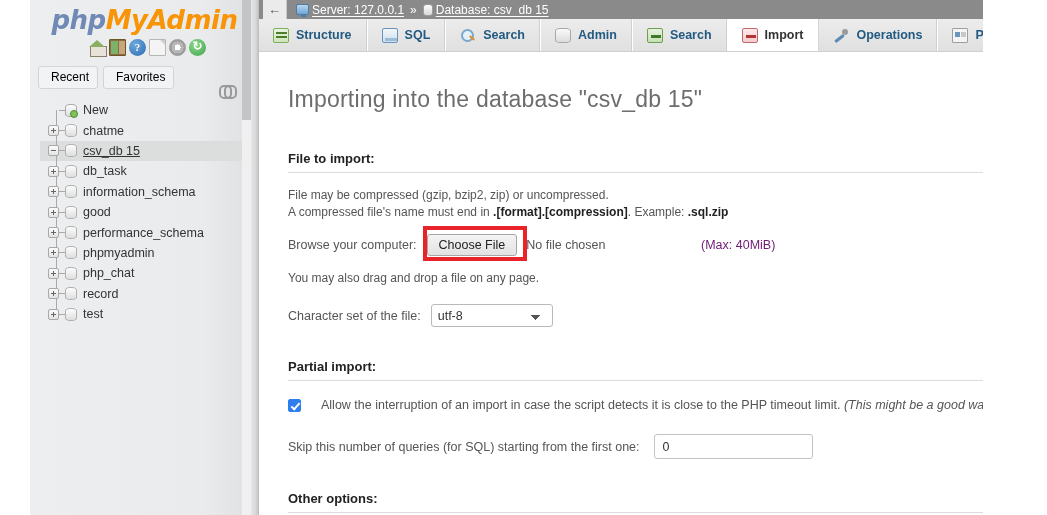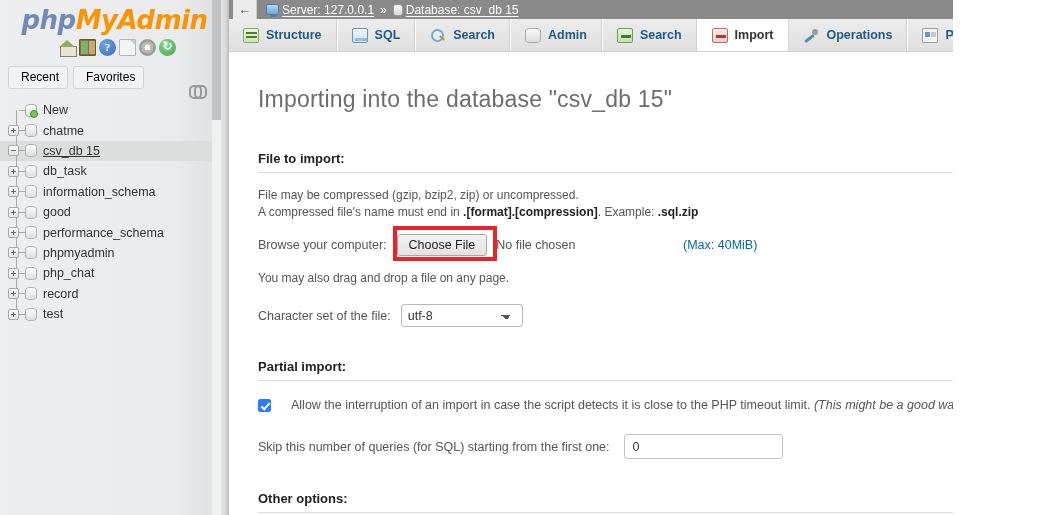--- a/index.html
+++ b/index.html
@@ -5,21 +5,21 @@
   * { box-sizing: border-box; }
   html, body {
     margin: 0; padding: 0;
     width: 1047px; height: 515px;
     overflow: hidden;
     background: #fff;
     font-family: "Liberation Sans", sans-serif;
     font-size: 12px;
     color: #444;
   }
-  #app { position: relative; width: 953px; height: 515px; display: flex; overflow: hidden; }
+  #app { position: relative; width: 953px; height: 515px; display: flex; overflow: hidden; margin-left: 30px; }
 
   
   #sidebar {
     width: 229px; height: 515px;
     background: linear-gradient(to right, #eceeef 0%, #e9ebec 75%, #dfe1e2 95%, #cfd1d2 100%);
     position: relative; flex: 0 0 229px;
     overflow: hidden;
   }
   #sidebar-scroll-track {
     position: absolute; top: 0; right: 8px; width: 9px; height: 515px;
@@ -109,21 +109,21 @@
     position: absolute; right: 24px; top: 85px;
     width: 16px; height: 10px; cursor: pointer;
   }
   .chain-toggle::before, .chain-toggle::after {
     content: ""; position: absolute; top: 0; width: 9px; height: 10px;
     border: 2px solid #9a9a9a; border-radius: 5px;
   }
   .chain-toggle::before { left: 0; }
   .chain-toggle::after { left: 5px; }
 
-  #db-tree { position: absolute; top: 100px; left: 0; width: 221px; }
+  #db-tree { position: absolute; top: 100px; left: 10px; width: 221px; }
   .tree-row {
     display: flex; align-items: center; height: 20.4px;
     padding-left: 8px; position: relative; cursor: pointer;
     font-size: 12.5px; color: #333;
   }
   .tree-row.selected { background: #dcdddd; text-decoration: underline; }
   .tree-row .vline {
     position: absolute; left: 16px; top: 0; width: 1px; height: 20.4px;
     background: #a9a9a9;
   }
@@ -251,21 +251,21 @@
   .lbl { font-size: 12.5px; color: #555; }
   #choose-file-btn {
     margin-left: 10px;
     font-family: "Liberation Sans", sans-serif;
     font-size: 12.5px; color: #222;
     background: linear-gradient(#f4f4f4,#e2e2e2);
     border: 1px solid #a7a7a7; border-radius: 3px;
     padding: 3px 11px; cursor: pointer;
   }
   #no-file-text { margin-left: 9px; font-size: 12.5px; color: #555; }
-  #maxsize { position: absolute; left: 425px; font-size: 12.5px; color: #0369a1; }
+  #maxsize { position: absolute; left: 413px; font-size: 12.5px; color: #701a75; }
 
   #redbox {
     position: absolute; left: 135px; top: -8px;
     width: 104px; height: 35px;
     border: 4px solid #e8232a; pointer-events: none;
   }
 
   #charsetrow { display: flex; align-items: center; margin-top: 17px; }
   #charset-select {
     margin-left: 10px; width: 122px; height: 23px;

